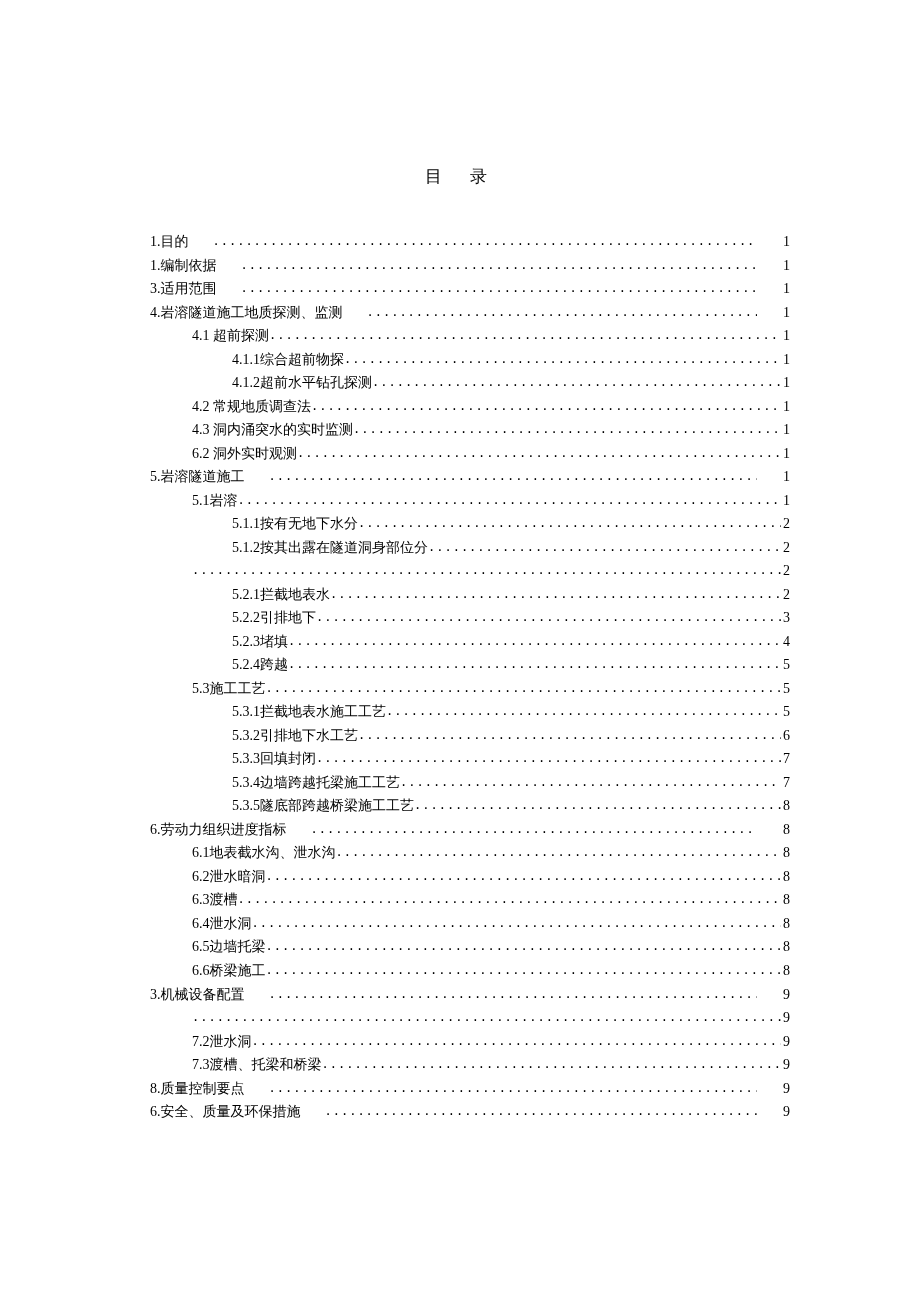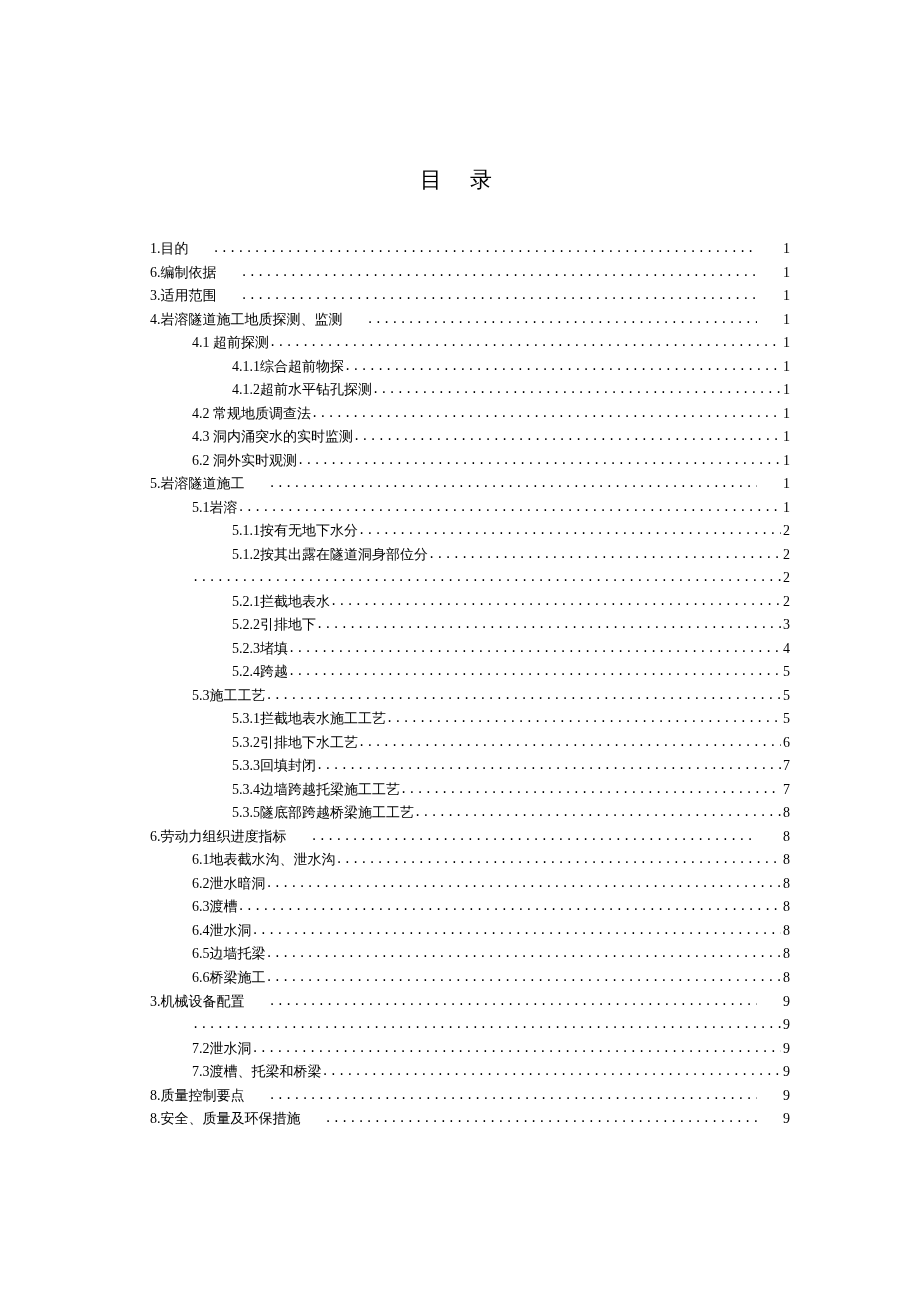--- a/index.html
+++ b/index.html
@@ -7,21 +7,21 @@
       padding: 0;
       background: #fff;
       font-family: "SimSun", "宋体", serif;
       width: 920px;
       height: 1302px;
       box-sizing: border-box;
       padding: 165px 130px 100px 150px;
     }
     .title {
       text-align: center;
-      font-size: 22px;
+      font-size: 17px;
       letter-spacing: 28px;
       margin-bottom: 42px;
       color: #000;
     }
     .toc {
       font-size: 14px;
       color: #000;
     }
     .toc-row {
       display: flex;
@@ -54,21 +54,21 @@
 
 <div class="title">目录</div>
 
 <div class="toc" id="toc-container">
     <div class="toc-row lvl-0">
       <span class="toc-label">1.目的</span>
       <span class="toc-dots">.....................................................................................................................................................................................</span>
       <span class="toc-page">1</span>
     </div>
     <div class="toc-row lvl-0">
-      <span class="toc-label">6.编制依据</span>
+      <span class="toc-label">1.编制依据</span>
       <span class="toc-dots">.....................................................................................................................................................................................</span>
       <span class="toc-page">1</span>
     </div>
     <div class="toc-row lvl-0">
       <span class="toc-label">3.适用范围</span>
       <span class="toc-dots">.....................................................................................................................................................................................</span>
       <span class="toc-page">1</span>
     </div>
     <div class="toc-row lvl-0">
       <span class="toc-label">4.岩溶隧道施工地质探测、监测</span>
@@ -232,17 +232,17 @@
       <span class="toc-label">7.3渡槽、托梁和桥梁</span>
       <span class="toc-dots">.....................................................................................................................................................................................</span>
       <span class="toc-page">9</span>
     </div>
     <div class="toc-row lvl-0">
       <span class="toc-label">8.质量控制要点</span>
       <span class="toc-dots">.....................................................................................................................................................................................</span>
       <span class="toc-page">9</span>
     </div>
     <div class="toc-row lvl-0">
-      <span class="toc-label">8.安全、质量及环保措施</span>
+      <span class="toc-label">6.安全、质量及环保措施</span>
       <span class="toc-dots">.....................................................................................................................................................................................</span>
       <span class="toc-page">9</span>
     </div>
   </div>
 
 </body></html>

